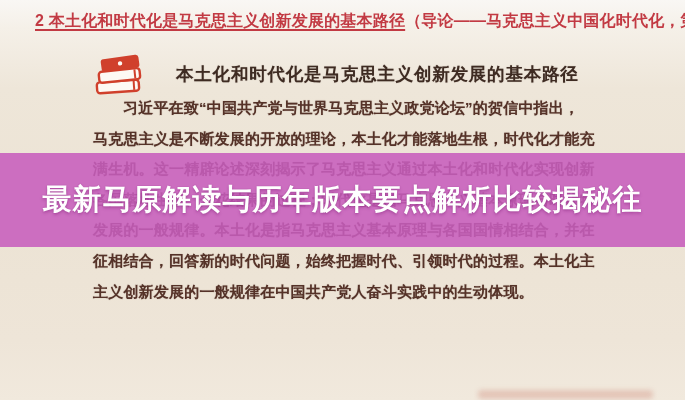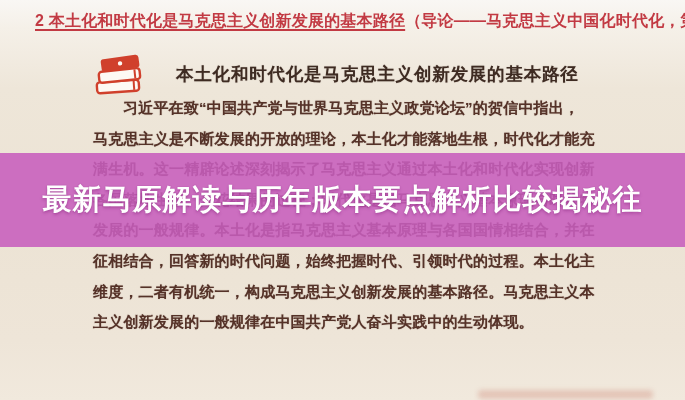--- a/index.html
+++ b/index.html
@@ -130,21 +130,20 @@
 
   <div class="doc-title">本土化和时代化是马克思主义创新发展的基本路径</div>
 
   <div class="body-text">
       <div class="body-line">习近平在致“中国共产党与世界马克思主义政党论坛”的贺信中指出，</div>
       <div class="body-line">马克思主义是不断发展的开放的理论，本土化才能落地生根，时代化才能充</div>
       <div class="body-line">满生机。这一精辟论述深刻揭示了马克思主义通过本土化和时代化实现创新</div>
       <div class="body-line">各国落地生根、开花结果的过程；时代化是指马克思主义基本原理与时代特</div>
       <div class="body-line">发展的一般规律。本土化是指马克思主义基本原理与各国国情相结合，并在</div>
       <div class="body-line">征相结合，回答新的时代问题，始终把握时代、引领时代的过程。本土化主</div>
-      <div class="body-line">维度，二者有机统一，构成马克思主义创新发展的基本路径。马克思主义本</div>
       <div class="body-line">主义创新发展的一般规律在中国共产党人奋斗实践中的生动体现。</div>
     </div>
 
   <div class="banner">
     <div class="banner-line">最新马原解读与历年版本要点解析比较揭秘往</div>
   </div>
 
   <div class="watermark-smudge"></div>
 
 </div>

